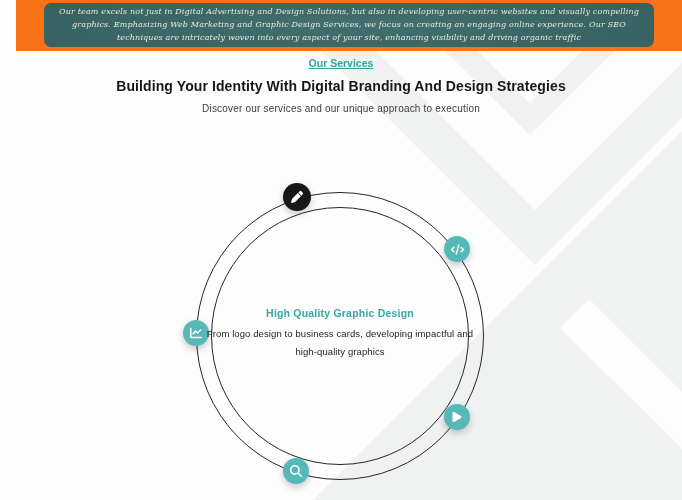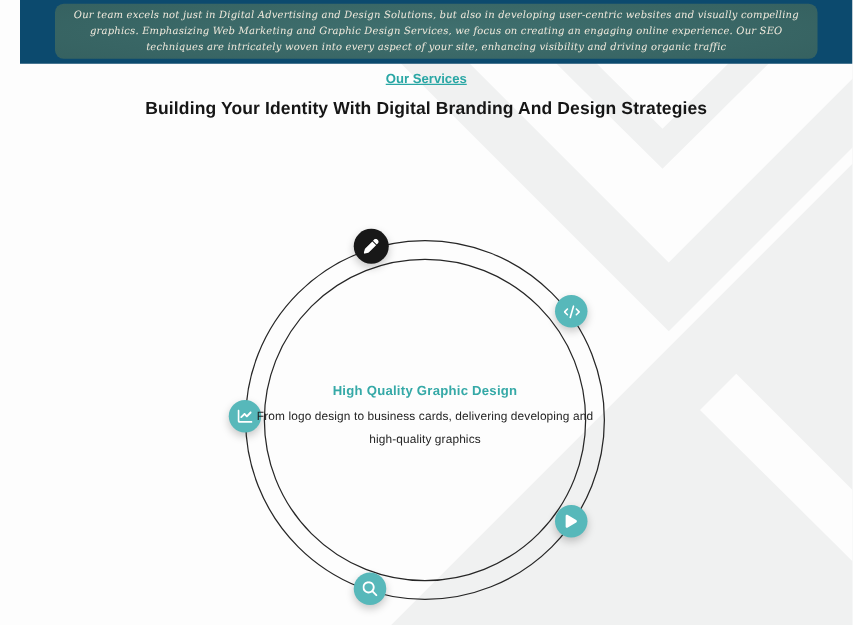--- a/index.html
+++ b/index.html
@@ -3,21 +3,21 @@
 <meta charset="utf-8">
 <style>
   html,body{margin:0;padding:0;}
   body{font-family:"Liberation Sans",sans-serif;background:#e8e8e8;}
   .page{position:relative;width:682px;height:500px;margin:0 auto;background:#fdfdfd;overflow:hidden;}
 
   
   .decor{position:absolute;left:0;top:0;z-index:0;pointer-events:none;}
 
   
-  .topbar{position:relative;z-index:3;background:#0c4a6e;padding:3px 0 4px;margin-left:16px;}
+  .topbar{position:relative;z-index:3;background:#f97316;padding:3px 0 4px;margin-left:16px;}
   .topbar-inner{width:610px;min-height:30px;margin:0 auto;border-radius:7px;
     background:radial-gradient(120% 170% at 50% 50%, #40706f 0%, #2b5352 100%);
     display:flex;align-items:center;justify-content:center;padding:3px 12px;box-sizing:border-box;}
   .topbar-inner p{margin:0;font-family:"DejaVu Serif",serif;font-style:italic;
     font-size:8px;line-height:1.6;color:#efe9dc;text-align:center;letter-spacing:.15px;}
 
   
   .main{position:relative;z-index:2;text-align:center;}
   .eyebrow{display:inline-block;margin-top:6px;font-size:10.5px;font-weight:bold;
     color:#2aa7a5;text-decoration:underline;cursor:pointer;}
@@ -52,20 +52,21 @@
 
   <header class="topbar">
     <div class="topbar-inner">
       <p>Our team excels not just in Digital Advertising and Design Solutions, but also in developing user-centric websites and visually compelling graphics. Emphasizing Web Marketing and Graphic Design Services, we focus on creating an engaging online experience. Our SEO techniques are intricately woven into every aspect of your site, enhancing visibility and driving organic traffic</p>
     </div>
   </header>
 
   <main class="main">
     <a class="eyebrow">Our Services</a>
     <h1 class="title">Building Your Identity With Digital Branding And Design Strategies</h1>
+    <p class="subtitle">Discover our services and our unique approach to execution</p>
   </main>
 
   <div class="diagram">
     <div class="ring outer"></div>
     <div class="ring inner"></div>
 
     <button class="node dark" style="left:283px;top:163px;">
       <span>
         <svg width="12" height="12" viewBox="0 0 512 512" fill="#ffffff">
             <path d="M362.7 19.3L314.3 67.7 444.3 197.7l48.4-48.4c25-25 25-65.5 0-90.5L453.3 19.3c-25-25-65.5-25-90.5 0zm-71 71L58.6 323.5c-10.4 10.4-18 23.3-22.2 37.4L1 481.2C-1.5 489.7 .8 498.8 7 505s15.3 8.5 23.7 6.1l120.3-35.4c14.1-4.2 27-11.8 37.4-22.2L421.7 220.3 291.7 90.3z"></path>
@@ -100,17 +101,17 @@
     <button class="node teal" style="left:283px;top:438px;">
       <span>
         <svg width="12" height="12" viewBox="0 0 512 512" fill="#ffffff">
             <path d="M416 208c0 45.9-14.9 88.3-40 122.7L502.6 457.4c12.5 12.5 12.5 32.8 0 45.3s-32.8 12.5-45.3 0L330.7 376c-34.4 25.2-76.8 40-122.7 40C93.1 416 0 322.9 0 208S93.1 0 208 0S416 93.1 416 208zM208 352a144 144 0 1 0 0-288 144 144 0 1 0 0 288z"></path>
           </svg>
       </span>
     </button>
 
     <div class="center-text">
       <div class="ct-title">High Quality Graphic Design</div>
-      <div class="ct-desc">From logo design to business cards, delivering developing and high-quality graphics</div>
+      <div class="ct-desc">From logo design to business cards, developing impactful and high-quality graphics</div>
     </div>
   </div>
 
 </div>
 
 </body></html>

